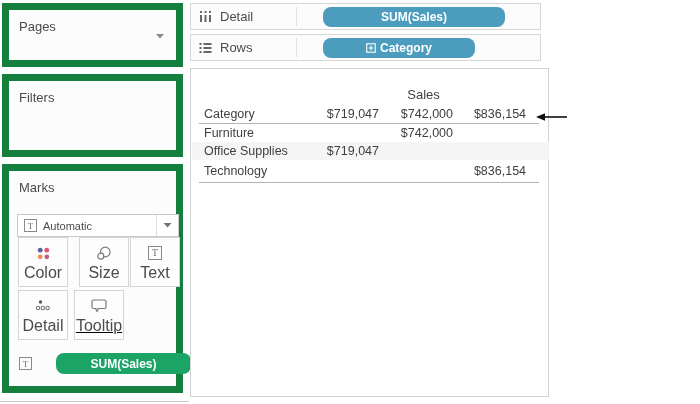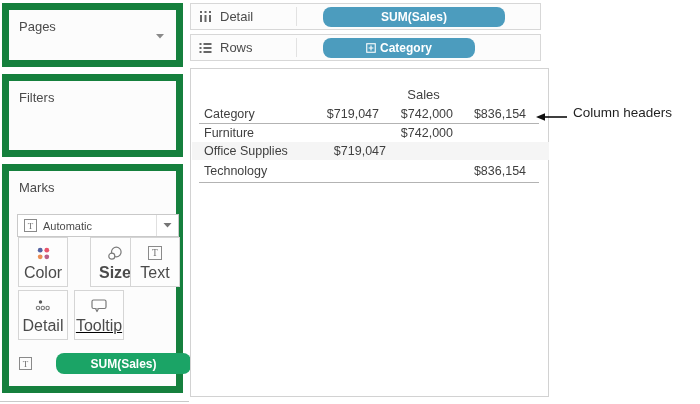--- a/index.html
+++ b/index.html
@@ -23,21 +23,21 @@
   .mark-dropdown-caret { width:22px; height:100%; border-left:1px solid #e0e0e0;
                          display:flex; align-items:center; justify-content:center; }
 
   
   .mark-btn { position:absolute; width:50px; height:50px; background:#fdfdfd; border:1px solid #d5d5d5;
               display:flex; flex-direction:column; align-items:center; justify-content:flex-end;
               padding-bottom:4px; cursor:pointer; }
   .mark-btn .m-icon { position:absolute; top:8px; left:0; right:0; display:flex; justify-content:center; }
   .mark-btn .m-label { font-size:16px; color:#4b4b4b; }
   .btn-color   { left:9px;   top:66px; }
-  .btn-size    { left:81px;  top:66px;font-weight:bold; }
+  .btn-size    { left:70px;  top:66px; }
   .btn-text    { left:121px; top:66px; }
   .btn-detail  { left:9px;   top:119px; }
   .btn-tooltip { left:65px;  top:119px;text-decoration:underline; }
 
   
   .pill { display:flex; align-items:center; justify-content:center; gap:4px;
           border-radius:8px; color:#fff; font-size:12px; font-weight:600; cursor:pointer;margin-left:17px; }
   .pill-blue  { background:#4c9cbe; }
   .pill-green { background:#1ba466; }
   .marks-field-row { position:absolute; left:10px; top:182px; display:flex; align-items:center; gap:7px; }
@@ -64,21 +64,21 @@
            padding-left:12px; font-size:12.5px; color:#3f3f3f; }
   .t-row .c-label { width:115px; }
   .t-row .c-v1 { width:60px; text-align:right; }
   .t-row .c-v2 { width:74px; text-align:right; }
   .t-row .c-v3 { width:75px; text-align:center;padding-left:19px; }
   .t-row.shaded { background:#f5f5f5; }
   .t-hrule { position:absolute; left:8px; width:340px; height:1px; background:#b3b3b3; }
   .row-header { top:36px; }
   .rule-top   { top:54px; }
   .row-1 { top:55px; }
-  .row-2 { top:73px;justify-content:space-between; }
+  .row-2 { top:73px; }
   .row-3 { top:83px;margin-top:10px; }
   .rule-bottom { top:113px; }
 
   
   .annotation-arrow { position:absolute; left:535px; top:108px; }
   .annotation-text { position:absolute; left:573px; top:105px; font-size:13.5px; color:#1f1f1f; }
 
   .bottom-edge { position:absolute; left:0; top:401px; width:189px; height:1px; background:#c9c9c9; }
 
   .tbox { display:inline-flex; }
@@ -257,16 +257,15 @@
     </div>
     <div class="t-hrule rule-bottom"></div>
   </div>
 
   <span class="annotation-arrow">
     <svg width="33" height="10" viewBox="0 0 33 10">
       <path d="M1 5 L10 1.2 L10 8.8 Z" fill="#111"></path>
       <rect x="8" y="4.2" width="24" height="1.6" fill="#111"></rect>
     </svg>
   </span>
-  <div class="annotation-text">Column headers</div>
 
   <div class="bottom-edge"></div>
 </div>
 
 </body></html>

